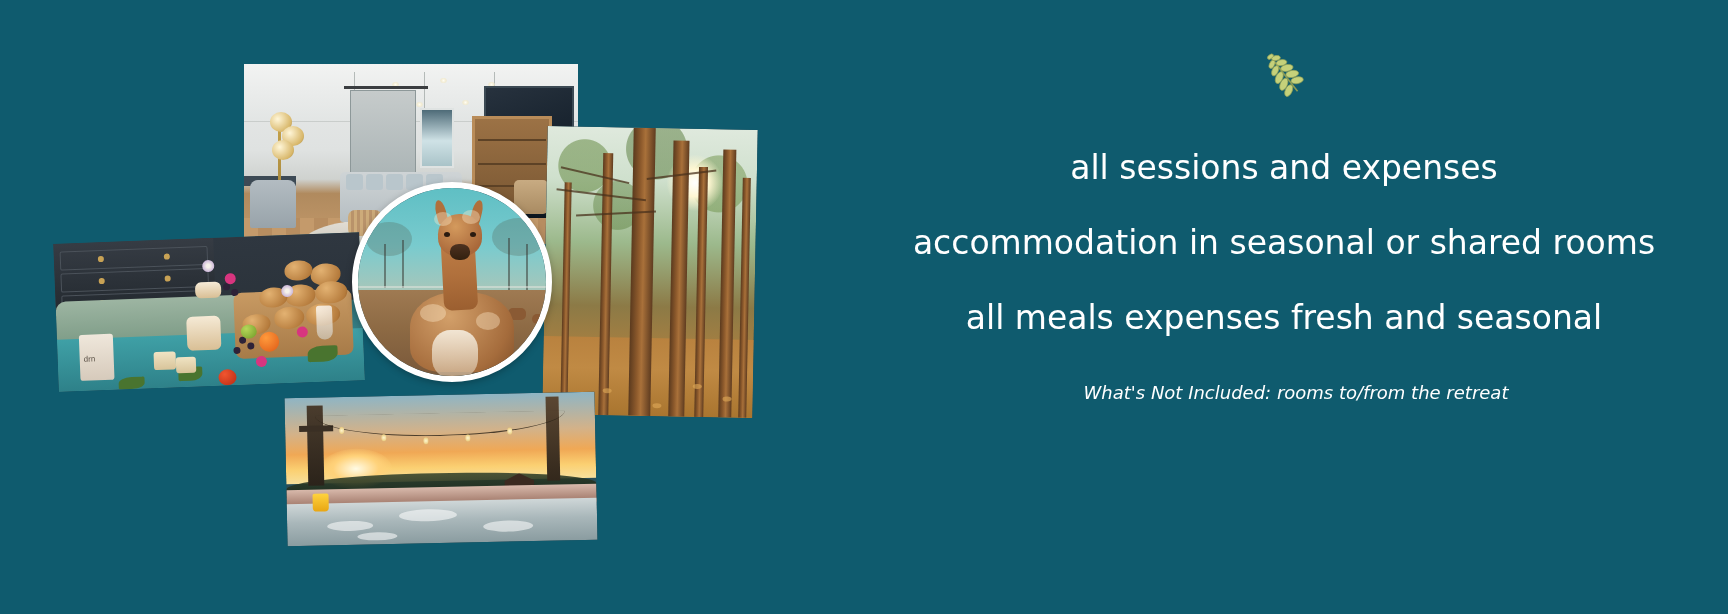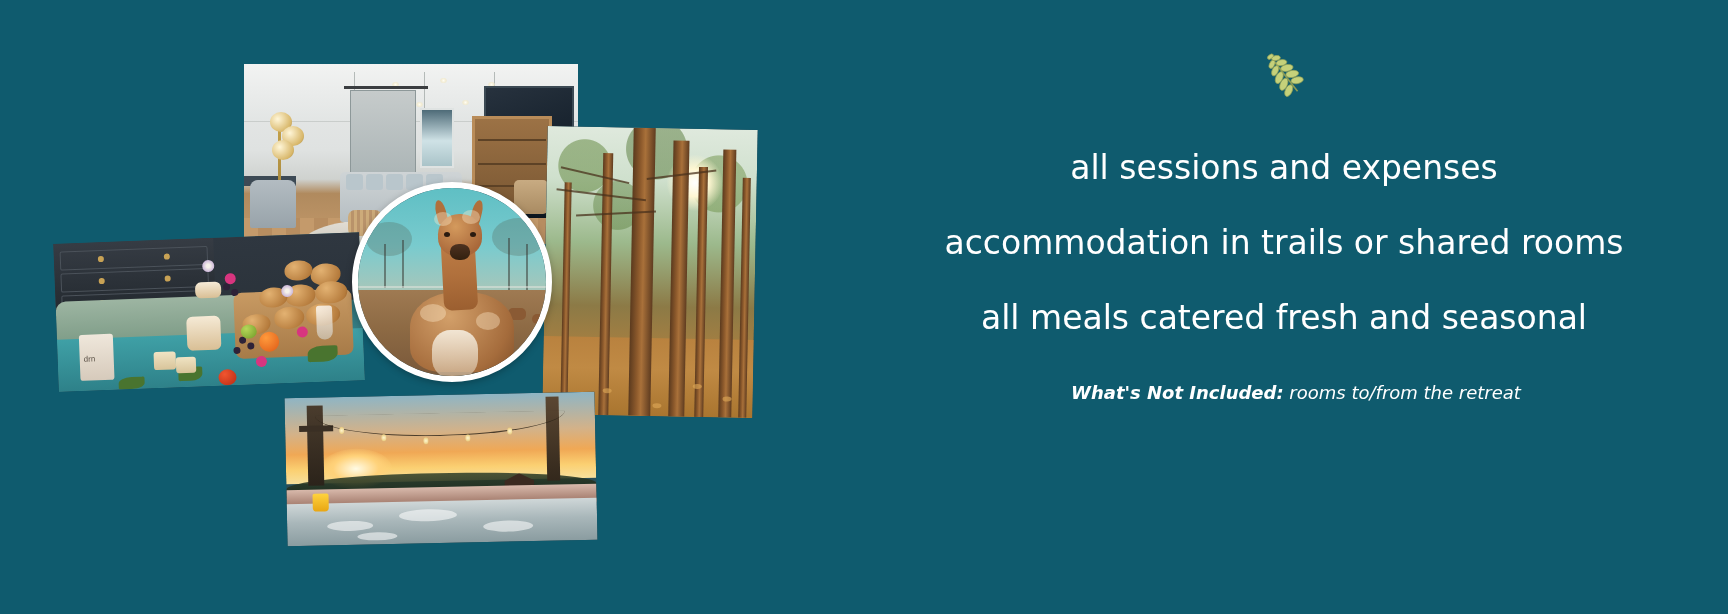--- a/index.html
+++ b/index.html
@@ -504,21 +504,21 @@
   .notincluded {
     margin-top: 26px;
     text-align: center;
     font-size: 18px;
     line-height: 1.35;
     font-style: italic;
     color: #ffffff;
     font-family: "DejaVu Sans", "Liberation Sans", sans-serif;
   }
   .notincluded .label {
-    font-weight: bold;
+    font-weight: normal;
     font-style: italic;
     margin-left: 24px;
   }
 </style>
 </head>
 <body>
 
 <div class="banner">
 
   <div class="collage">
@@ -720,22 +720,22 @@
               <ellipse cx="29.5" cy="8.5" rx="4.4" ry="2.5" transform="rotate(28 29.5 8.5)"></ellipse>
               <ellipse cx="26" cy="4" rx="3.4" ry="2" transform="rotate(0 26 4)"></ellipse>
             </g>
           </g>
         </svg>
       </span>
     </div>
 
     <div class="included-list">
       <div class="included-item">all sessions and expenses</div>
-      <div class="included-item">accommodation in trails or shared rooms</div>
-      <div class="included-item">all meals catered fresh and seasonal</div>
+      <div class="included-item">accommodation in seasonal or shared rooms</div>
+      <div class="included-item">all meals expenses fresh and seasonal</div>
     </div>
 
     <div class="notincluded">
       <div><span class="label">What's Not Included:</span><span> rooms to/from the retreat</span></div>
     </div>
 
   </div>
 
 </div>
 

